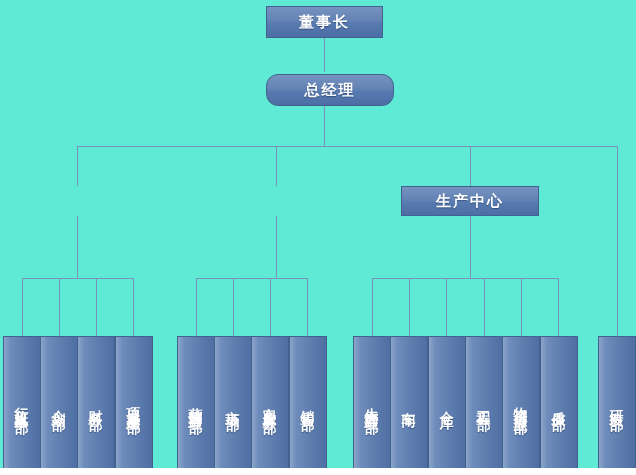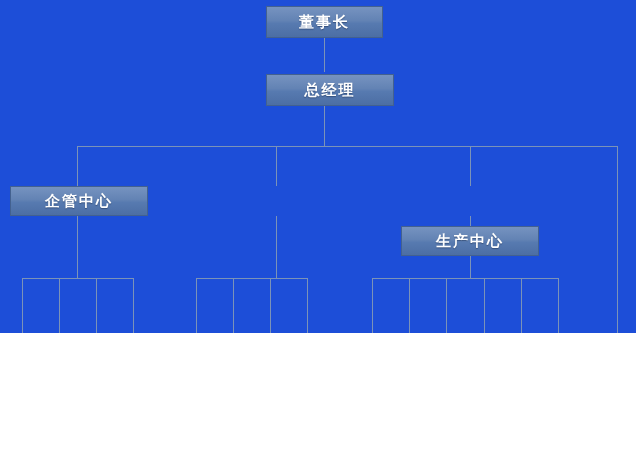--- a/index.html
+++ b/index.html
@@ -3,22 +3,22 @@
 <meta charset="utf-8">
 <style>
   html, body {
     margin: 0;
     padding: 0;
     background: #ffffff;
   }
   #org-chart {
     position: relative;
     width: 636px;
-    height: 333px;
-    background: #1d4ed8;
+    height: 468px;
+    background: #5eead4;
     font-family: "Liberation Sans", "DejaVu Sans", sans-serif;
     overflow: hidden;
   }
   
   .line {
     position: absolute;
     background: #7b93b8;
   }
   .line.v { width: 1px; }
   .line.h { height: 1px; }
@@ -99,30 +99,27 @@
   <div class="line v" style="left:409px; top:278px; height:58px;"></div>
   <div class="line v" style="left:446px; top:278px; height:58px;"></div>
   <div class="line v" style="left:484px; top:278px; height:58px;"></div>
   <div class="line v" style="left:521px; top:278px; height:58px;"></div>
   <div class="line v" style="left:558px; top:278px; height:58px;"></div>
 
   <div class="box horiz" style="left:266px; top:6px; width:117px; height:32px;">
     <span>董事长</span>
   </div>
 
-  <div class="box horiz" style="left:266px; top:74px; width:128px; height:32px;">
+  <div class="box horiz" style="left:266px; top:74px; width:128px; height:32px;border-radius:12px;">
     <span>总经理</span>
   </div>
 
-  <div class="box horiz" style="left:10px; top:186px; width:138px; height:30px;">
-    <span>企管中心</span>
-  </div>
 
 
-  <div class="box horiz" style="left:401px; top:186px; width:138px; height:30px;margin-top:40px;">
+  <div class="box horiz" style="left:401px; top:186px; width:138px; height:30px;">
     <span>生产中心</span>
   </div>
 
   <div class="box vert" style="left:3px; top:336px; width:38px; height:134px;">
     <span>行政人事部</span>
   </div>
   <div class="box vert" style="left:40px; top:336px; width:38px; height:134px;">
     <span>企划部</span>
   </div>
   <div class="box vert" style="left:77px; top:336px; width:38px; height:134px;">

